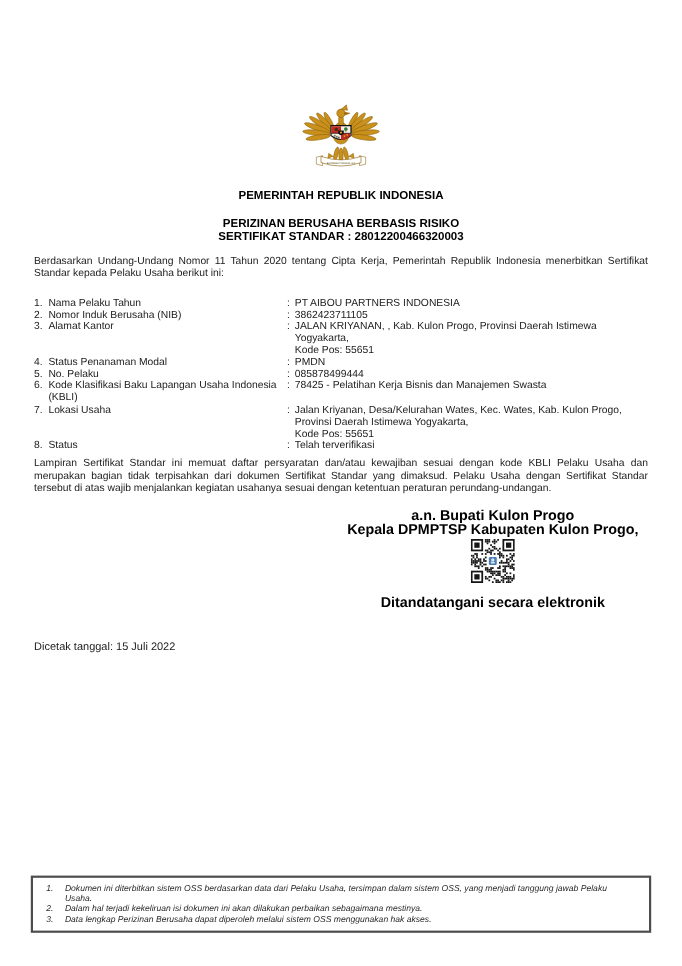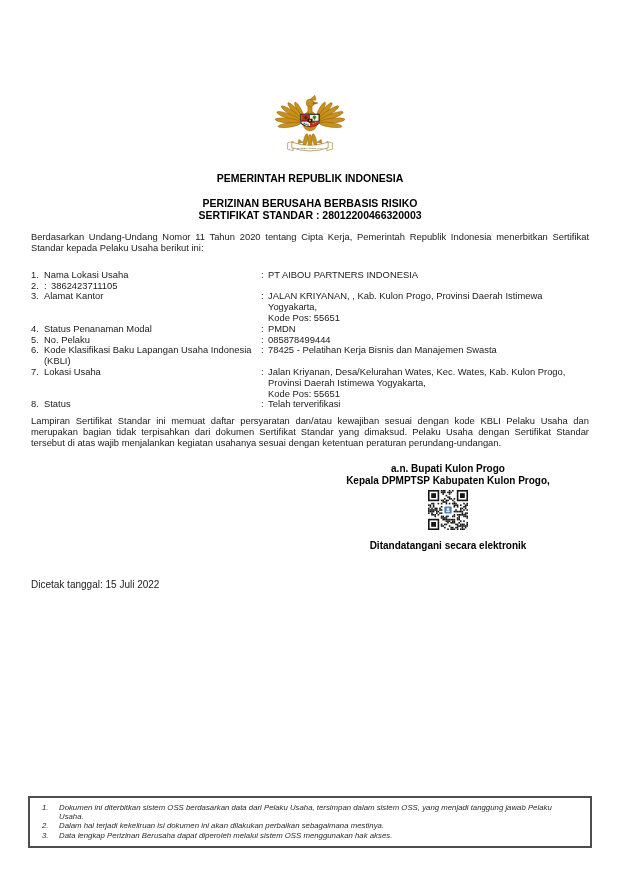--- a/index.html
+++ b/index.html
@@ -15,21 +15,21 @@
   .content{margin:0 31px;}
   .intro{text-align:justify;font-size:9.4px;line-height:11px;}
   .fields{margin-top:17px;font-size:9.4px;line-height:10.8px;}
   .frow{display:flex;align-items:flex-start;}
   .fnum{width:13px;flex:none;}
   .flabel{width:217px;flex:none;white-space:pre-line;}
   .fcolon{width:7px;flex:none;}
   .fvalue{flex:1;white-space:pre-line;}
   .closing{margin-top:5px;text-align:justify;font-size:9.4px;line-height:11px;}
   .issued{margin-top:11px;font-size:9.4px;}
-  .sig-block{width:290px;margin:15px 0 0 272px;text-align:center;font-size:10px;}
+  .sig-block{width:290px;margin:15px 0 0 272px;text-align:center;font-size:13px;}
   .sig-line{font-weight:bold;line-height:11.5px;color:#000;}
   .qr-box{width:40px;height:40px;margin:4px auto 0;}
   .sig-note{font-weight:bold;margin-top:10px;color:#000;}
   .printed{margin-top:28px;font-size:10px;}
   .footer-box{
     position:absolute;left:28px;right:28px;bottom:30px;
     border:2px solid #4d4d4d;padding:5px 12px 6px 12px;background:#fff;
   }
   .note-row{display:flex;font-style:italic;font-size:7.8px;line-height:9.3px;color:#2a2a2a;}
   .note-num{width:17px;flex:none;}
@@ -142,26 +142,27 @@
     <div>SERTIFIKAT STANDAR : 28012200466320003</div>
   </div>
 
   <div class="content">
 
     <p class="intro">Berdasarkan Undang-Undang Nomor 11 Tahun 2020 tentang Cipta Kerja, Pemerintah Republik Indonesia menerbitkan Sertifikat Standar kepada Pelaku Usaha berikut ini:</p>
 
     <div class="fields">
       <div class="frow">
         <span class="fnum">1.</span>
-        <span class="flabel">Nama Lokasi Usaha</span>
+        <span class="flabel">Nama Pelaku Tahun</span>
         <span class="fcolon">:</span>
         <span class="fvalue">PT AIBOU PARTNERS INDONESIA</span>
       </div>
       <div class="frow">
         <span class="fnum">2.</span>
+        <span class="flabel">Nomor Induk Berusaha (NIB)</span>
         <span class="fcolon">:</span>
         <span class="fvalue">3862423711105</span>
       </div>
       <div class="frow">
         <span class="fnum">3.</span>
         <span class="flabel">Alamat Kantor</span>
         <span class="fcolon">:</span>
         <span class="fvalue">JALAN KRIYANAN, , Kab. Kulon Progo, Provinsi Daerah Istimewa
 Yogyakarta,
 Kode Pos: 55651</span>

